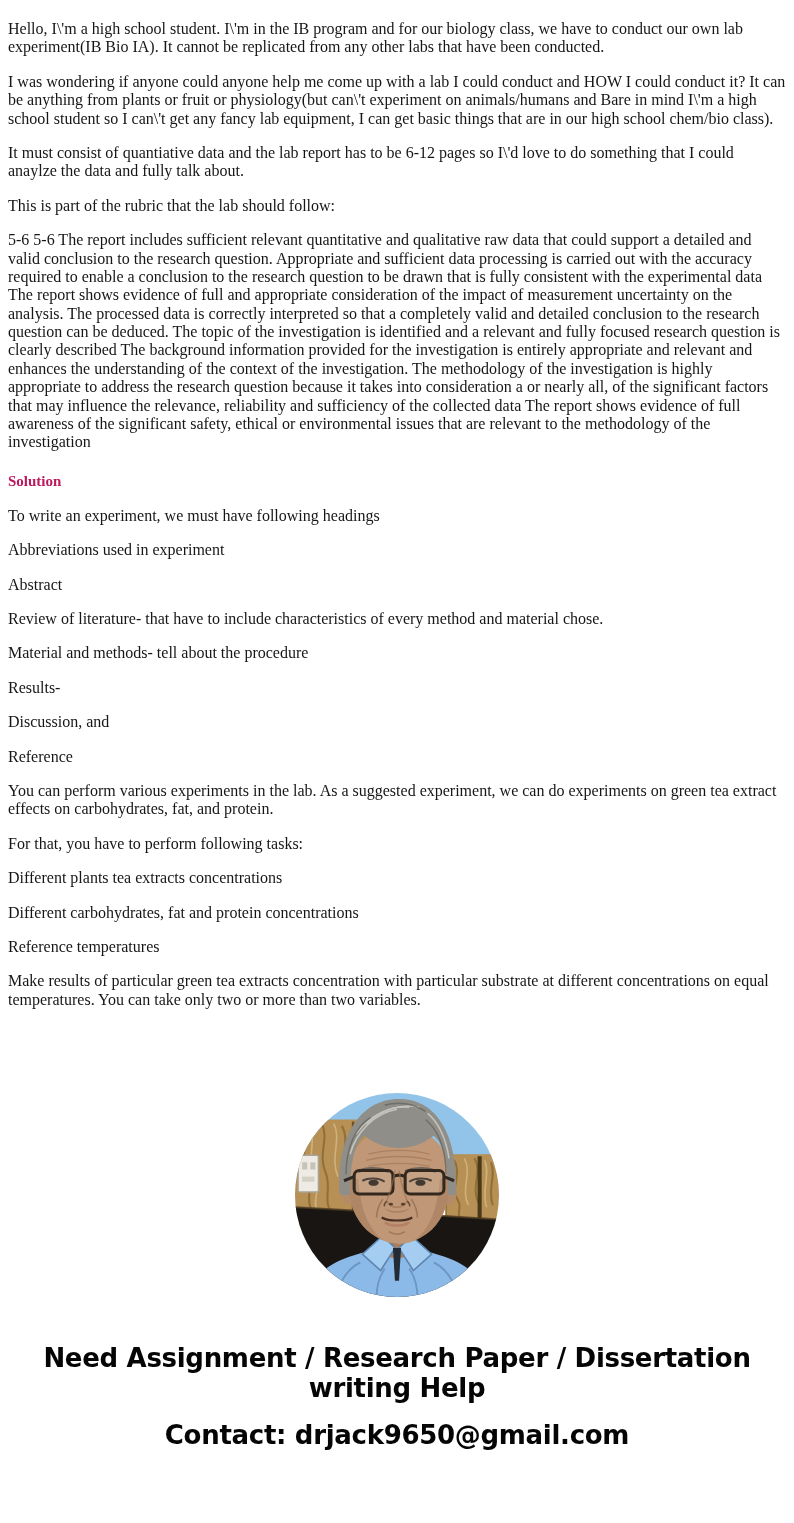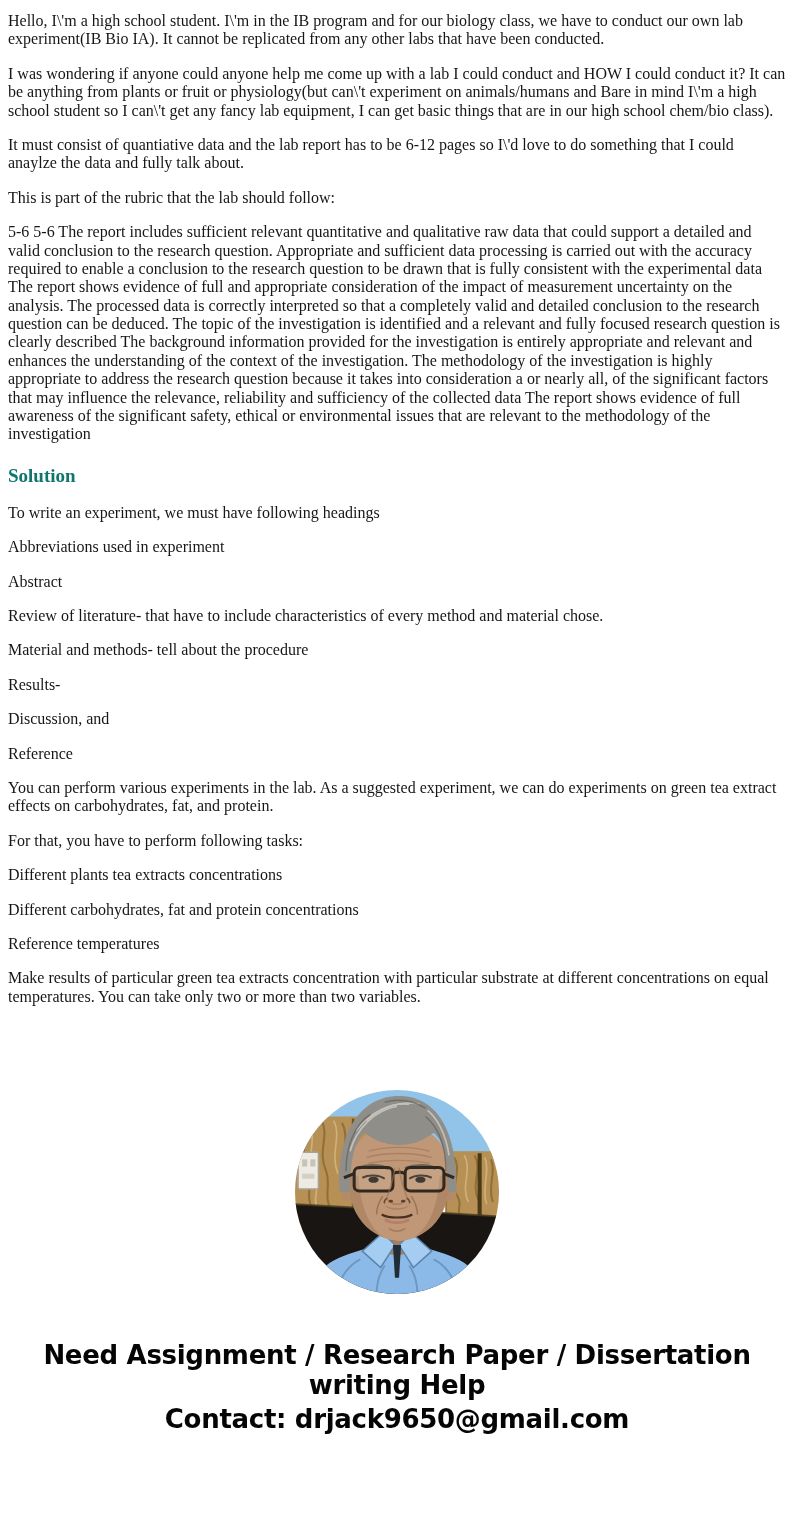--- a/index.html
+++ b/index.html
@@ -7,46 +7,46 @@
     margin: 8px;
     width: 778px;
     color: #161616;
     font-family: "Liberation Serif", serif;
     font-size: 16px;
   }
   p {
     margin: 16px 0;
     line-height: 1.15;
   }
-  .question p:first-child { margin-top: 4px; font-family: Liberation Serif, serif; }
+  .question p:first-child { margin-top: 12px; font-family: Liberation Serif, serif; }
   .solution-heading {
     font-family: "Liberation Serif", serif;
-    font-size: 19px;
+    font-size: 15px;
     font-weight: bold;
     margin: 21px 0 17px 0;
-    color: #0f766e;
+    color: #be185d;
   }
   .avatar-wrap {
     margin: 84px auto 0 auto;
     width: 204px;
     height: 204px;
   }
   .avatar-wrap svg { display: block; width: 204px; height: 204px; }
   .promo {
     margin-top: 46px;
     padding-bottom: 24px;
     text-align: center;
     font-family: "DejaVu Sans", sans-serif;
     font-weight: bold;
     font-size: 26px;
     line-height: 30px;
     letter-spacing: -0.3px;
     color: #050505;
   }
-  .promo div { margin: 4px auto; max-width: 760px; }
+  .promo div { margin: 17px auto; max-width: 760px; }
 </style>
 </head>
 <body>
 
 <main>
 
   <section class="question">
     <p>Hello, I\'m a high school student. I\'m in the IB program and for our biology class, we have to conduct our own lab experiment(IB Bio IA). It cannot be replicated from any other labs that have been conducted.</p>
     <p>I was wondering if anyone could anyone help me come up with a lab I could conduct and HOW I could conduct it? It can be anything from plants or fruit or physiology(but can\'t experiment on animals/humans and Bare in mind I\'m a high school student so I can\'t get any fancy lab equipment, I can get basic things that are in our high school chem/bio class).</p>
     <p>It must consist of quantiative data and the lab report has to be 6-12 pages so I\'d love to do something that I could anaylze the data and fully talk about.</p>

